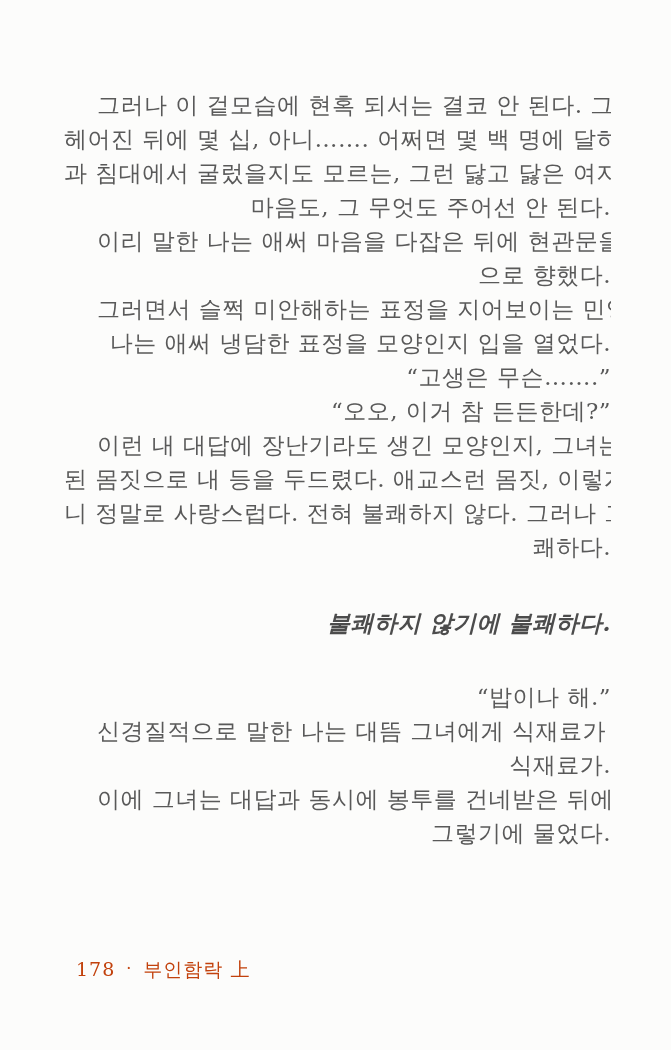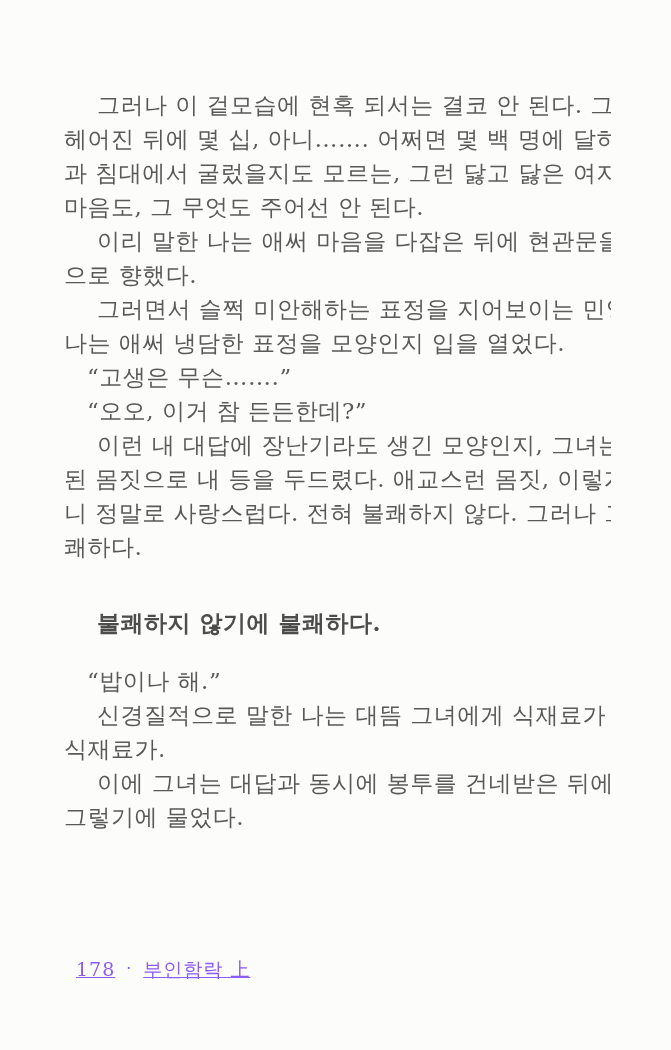--- a/index.html
+++ b/index.html
@@ -21,47 +21,47 @@
     left: 64px;
     top: 88px;
     width: 547px;
   }
   .line {
     font-size: 23px;
     line-height: 34px;
     letter-spacing: 0.5px;
     white-space: nowrap;
     overflow: hidden;
-    text-align: left;
+    text-align: right;
   }
   
   .ind  { padding-left: 33px; }
   
   .qind { padding-left: 23px; }
   
   .just {
     text-align: justify;
     text-align-last: justify;
   }
   .bold {
     font-weight: bold;
     color: #4c4c4c;
+    font-style: italic;
   }
   
   .gap-lg { margin-top: 42px; }
-  .gap-md { margin-top: 24px; }
+  .gap-md { margin-top: 40px; }
   .footer {
     position: absolute;
     left: 76px;
     top: 957px;
     font-size: 19px;
     letter-spacing: 1px;
-    color: #8b5cf6;
+    color: #c2410c;
     white-space: nowrap;
-    text-decoration: underline;
   }
   .footer .sep {
     display: inline-block;
     margin: 0 11px;
     font-size: 16px;
     transform: translateY(-2px);
   }
 </style>
 </head>
 <body>

